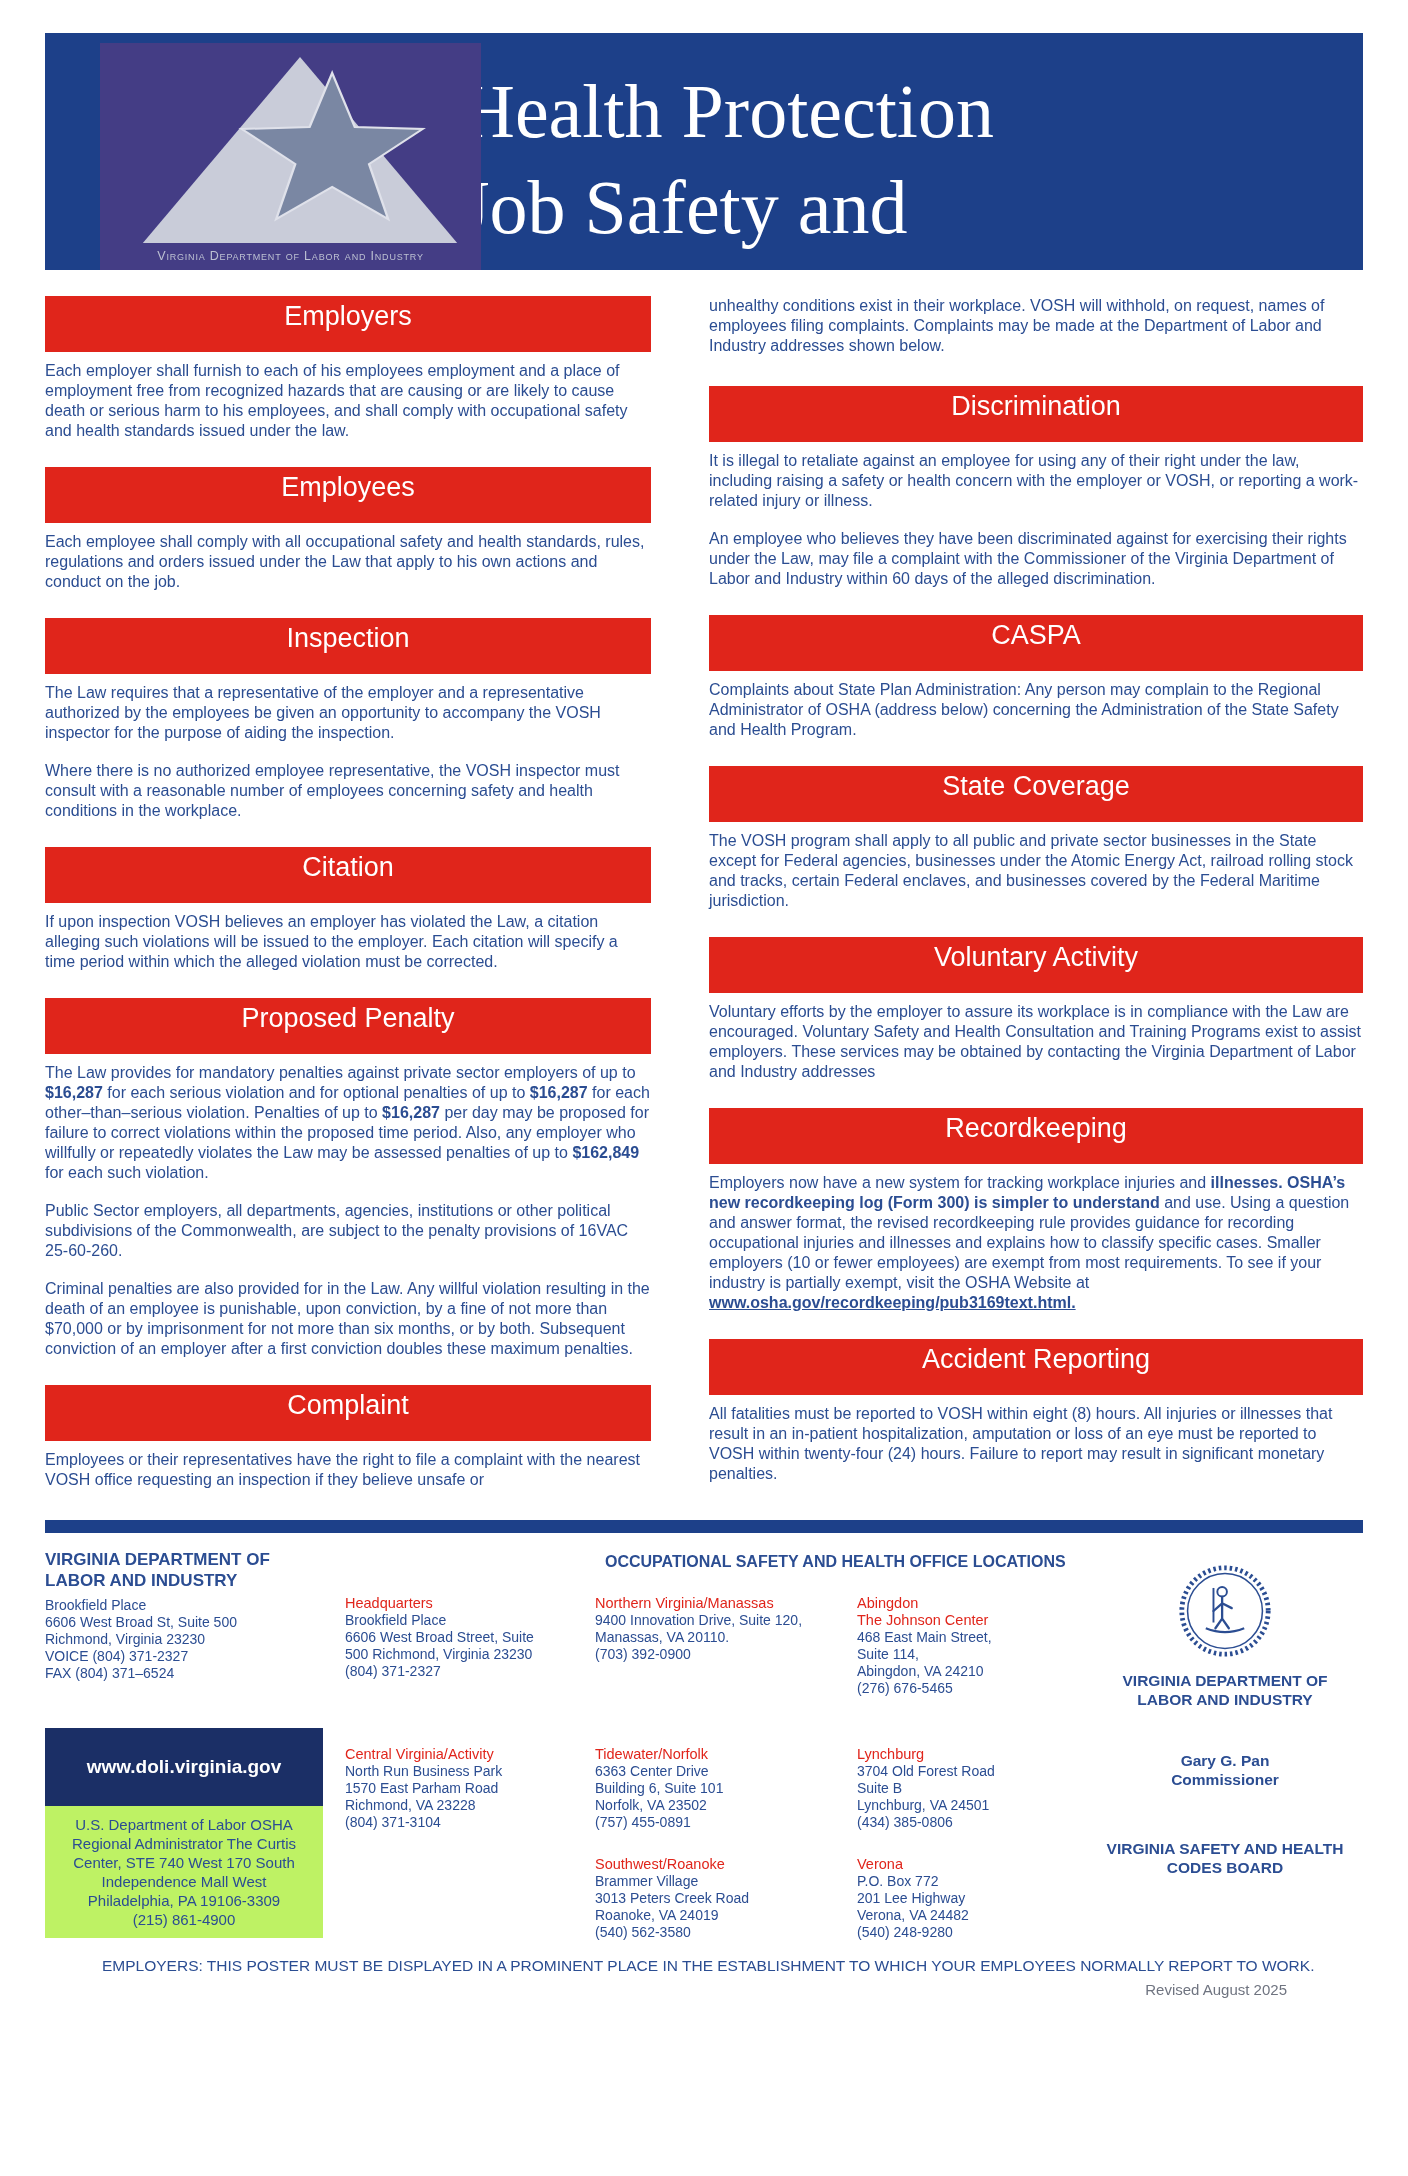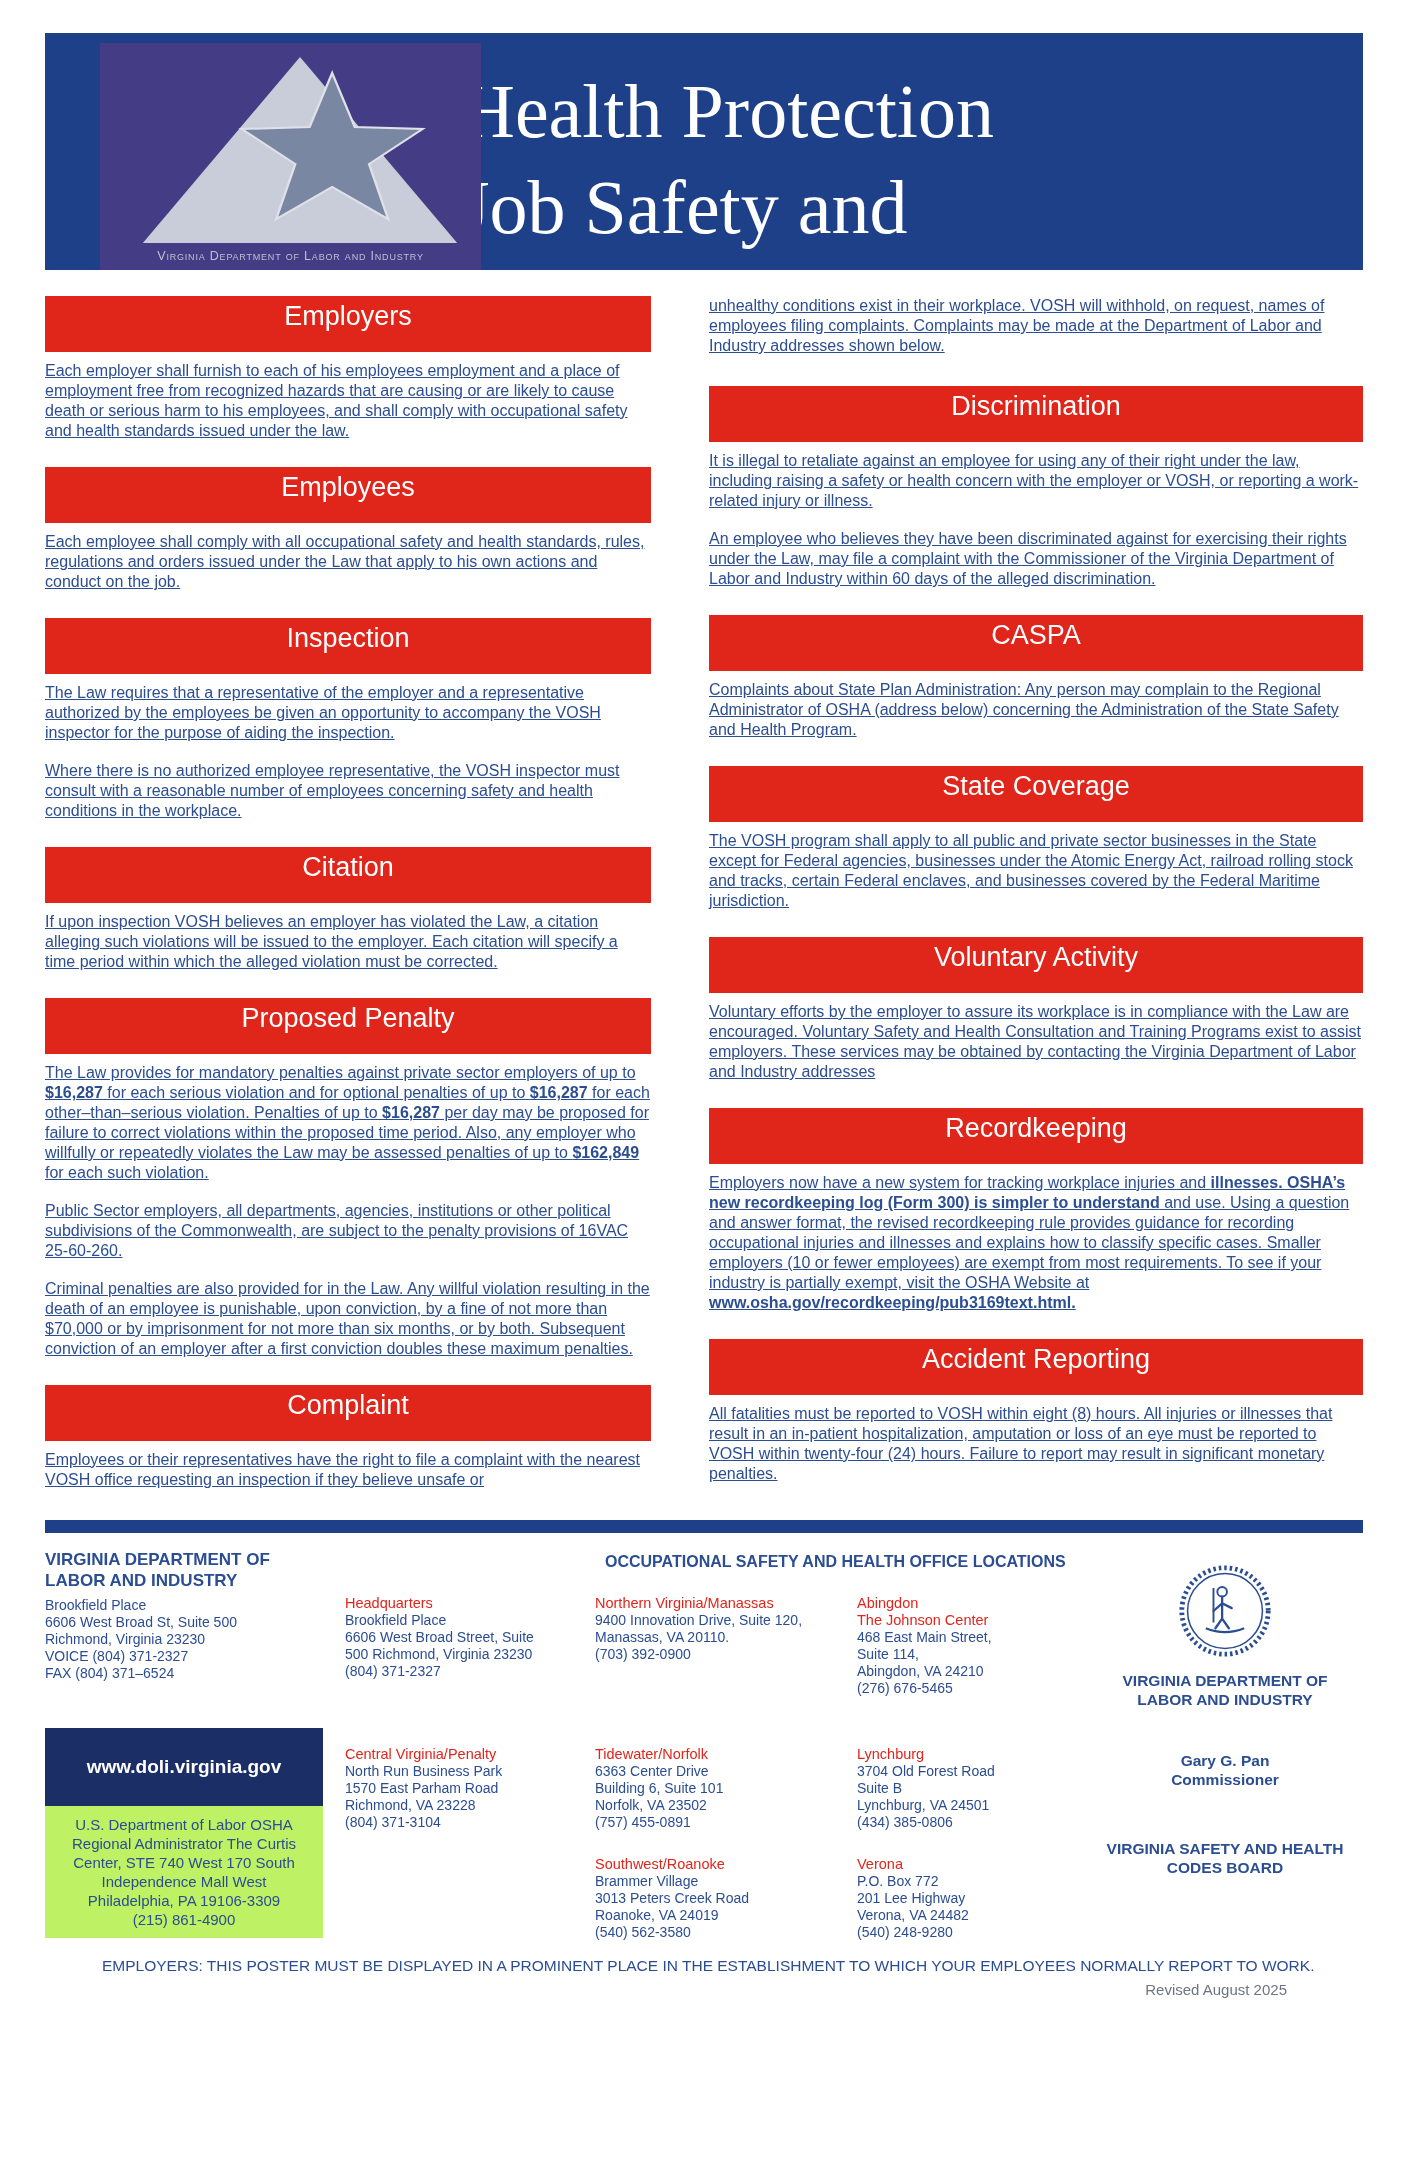--- a/index.html
+++ b/index.html
@@ -32,21 +32,21 @@
   
   .columns{display:flex;gap:58px;margin-top:16px;align-items:flex-start;}
   .col-left{width:606px;flex:none;}
   .col-right{flex:1;min-width:0;}
   .sec{margin-bottom:26px;}
   .sec.no-banner{margin-bottom:30px;}
   .banner{
     background:#e0251b;color:#ffffff;font-size:27px;height:56px;line-height:40px;
     text-align:center;margin-bottom:9px;
   }
-  .body-p{margin:0 0 18px;font-size:16px;line-height:20px;color:#2b4d92;text-decoration:underline;}
+  .body-p{margin:0 0 18px;font-size:16px;line-height:20px;color:#2b4d92;}
   .body-p:last-child{margin-bottom:0;}
   
   .divider{height:13px;background:#1d4089;margin-top:4px;}
   .footer-grid{
     position:relative;display:grid;
     grid-template-columns:300px 250px 262px 230px 1fr;
     padding-top:14px;
   }
   .locations-heading{
     position:absolute;left:560px;top:20px;
@@ -195,21 +195,21 @@
 
     <div class="fcol fcol2" id="fcol2">
         <div class="office">
           <div class="office-name">Headquarters</div>
           <div class="addr-line">Brookfield Place</div>
           <div class="addr-line">6606 West Broad Street, Suite</div>
           <div class="addr-line">500 Richmond, Virginia  23230</div>
           <div class="addr-line">(804) 371-2327</div>
         </div>
         <div class="office">
-          <div class="office-name">Central Virginia/Penalty</div>
+          <div class="office-name">Central Virginia/Activity</div>
           <div class="addr-line">North Run Business Park</div>
           <div class="addr-line">1570 East Parham Road</div>
           <div class="addr-line">Richmond, VA 23228</div>
           <div class="addr-line">(804) 371-3104</div>
         </div>
       </div>
     <div class="fcol fcol3" id="fcol3">
         <div class="office">
           <div class="office-name">Northern Virginia/Manassas</div>
           <div class="addr-line">9400 Innovation Drive, Suite 120,</div>

